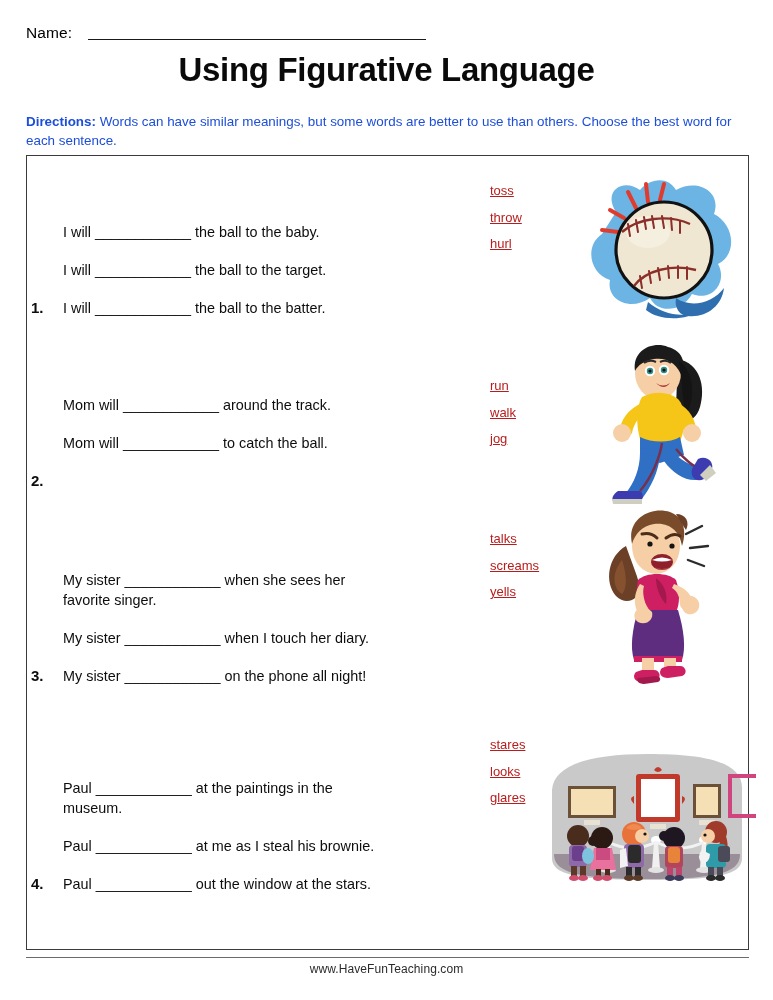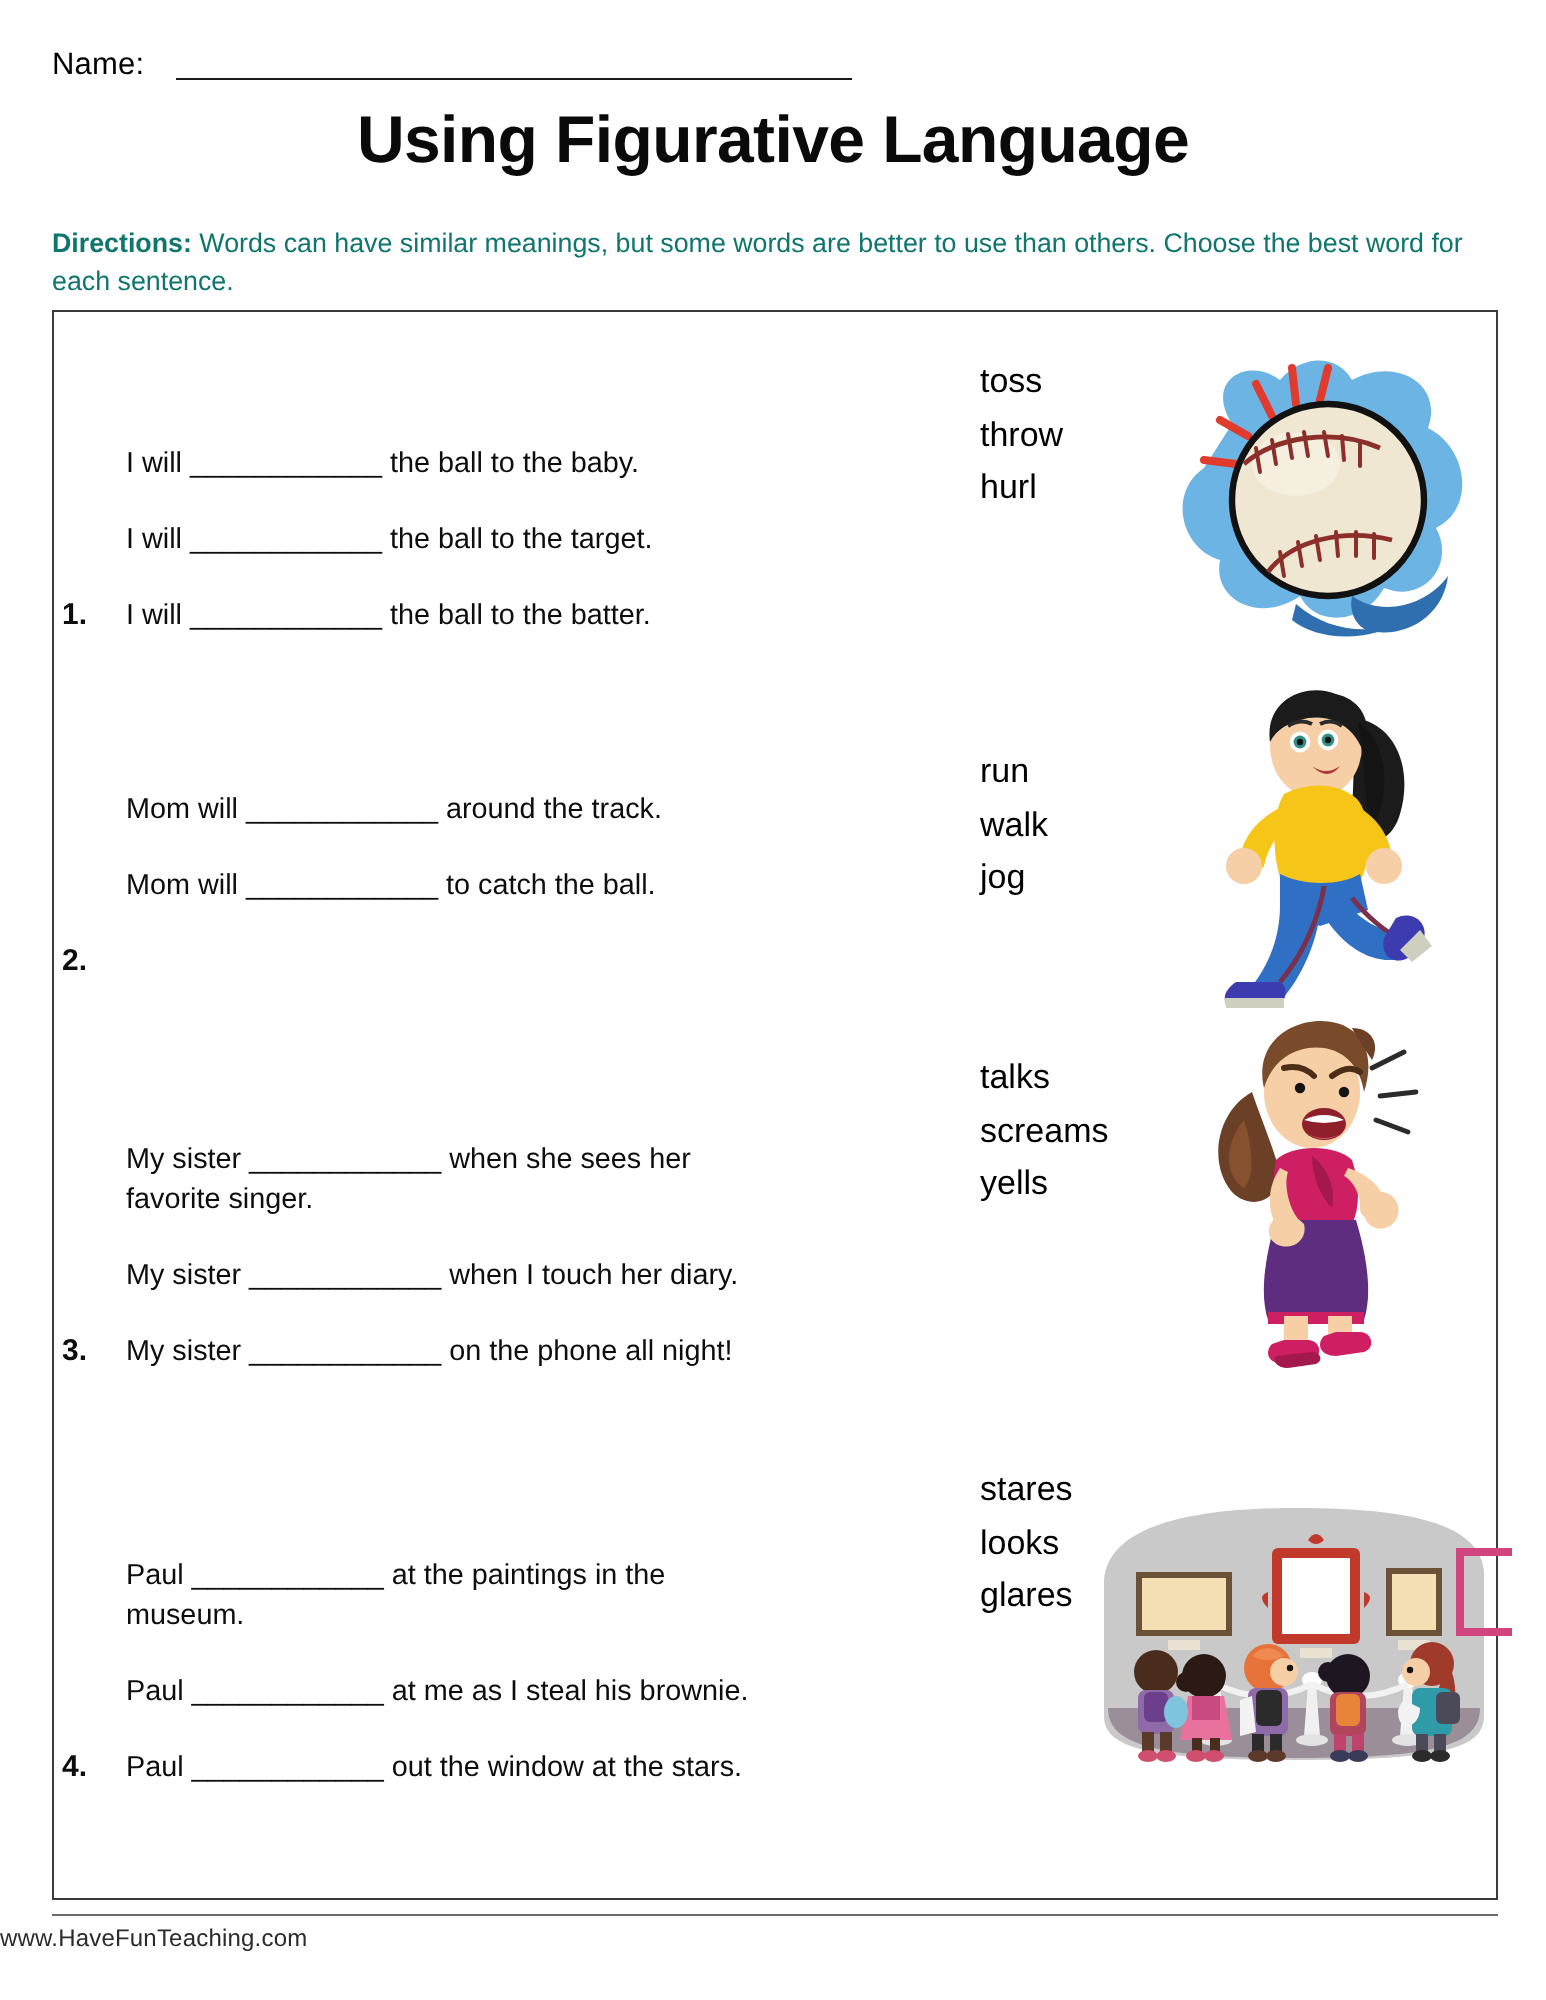--- a/index.html
+++ b/index.html
@@ -47,21 +47,21 @@
     color: #0a0a0a;
   }
 
   
   .directions {
     position: absolute;
     left: 26px; top: 112px;
     width: 712px;
     font-size: 13.4px;
     line-height: 19px;
-    color: #0f766e;
+    color: #1d4ed8;
   }
   .directions b { font-weight: 700; }
 
   
   .worksheet-box {
     position: absolute;
     left: 26px; top: 155px;
     width: 723px; height: 795px;
     border: 1.3px solid #3b3b3b;
     background: #fff;
@@ -104,43 +104,45 @@
     font-size: 15px;
     font-weight: 700;
     color: #0d0d0d;
   }
 
   
   .wordbank {
     position: absolute;
     left: 463px; top: 0;
     width: 95px;
-    font-size: 17px;
+    font-size: 13px;
     line-height: 26.5px;
-    color: #000000;
+    color: #b91c1c;
+    text-decoration: underline;
   }
   .wordbank div { white-space: nowrap; }
 
   
   .art {
     position: absolute;
     right: 8px; top: 0;
   }
 
   
   .footer-rule {
     position: absolute;
     left: 26px; top: 957px;
     width: 723px;
     border-top: 1px solid #6b6b6b;
   }
   .footer-text {
     position: absolute;
     left: 0; top: 962px;
     width: 773px;
+    text-align: center;
     font-size: 12px;
     color: #2b2b2b;
     letter-spacing: .1px;
   }
 
   svg { display: block; }
 </style>
 </head>
 <body>
 

